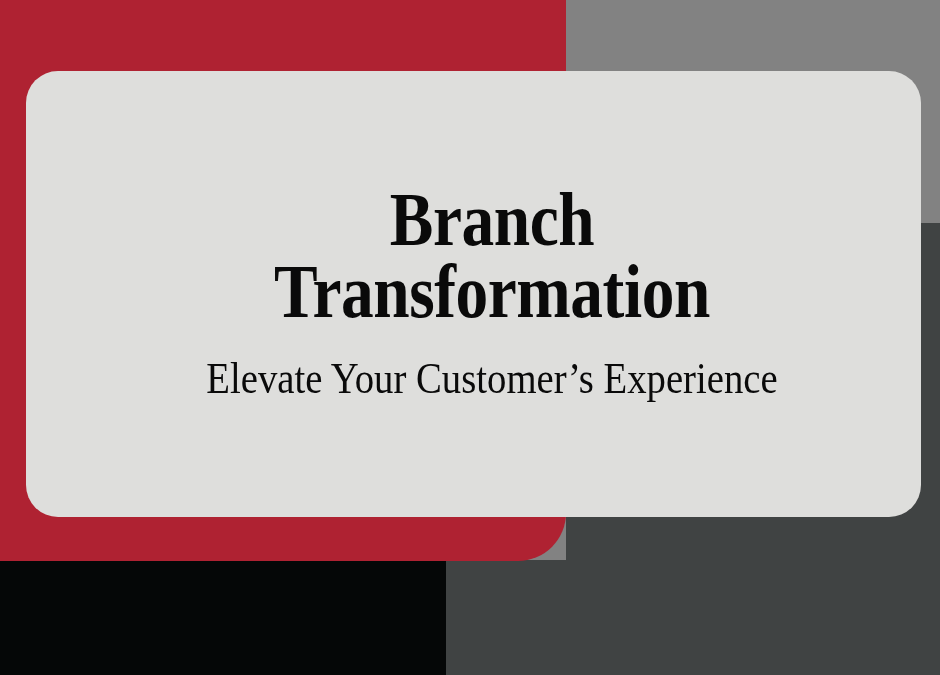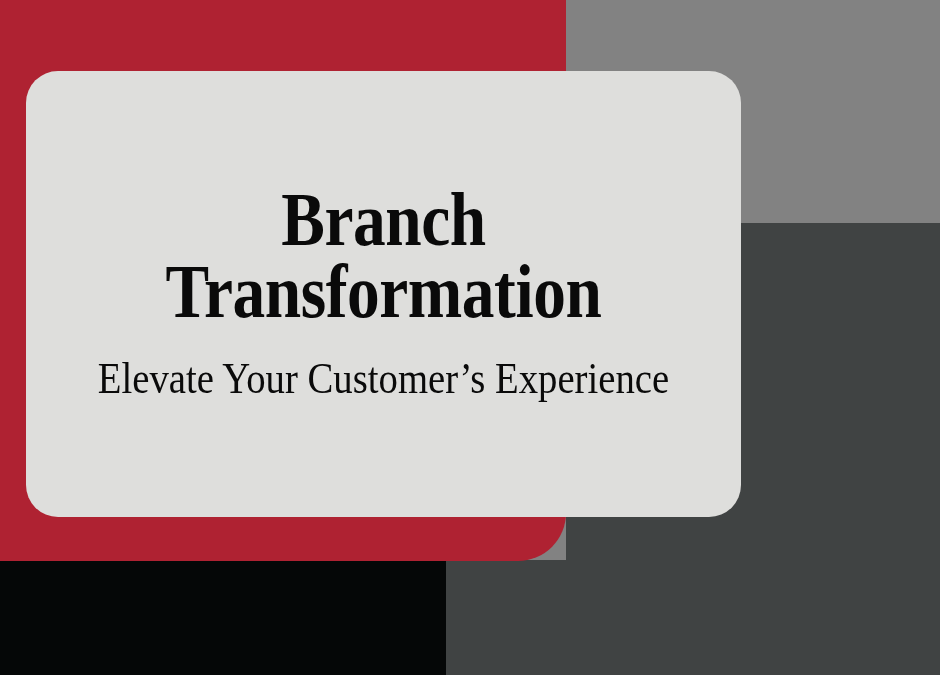--- a/index.html
+++ b/index.html
@@ -46,28 +46,29 @@
     left: 0; top: 561px;
     width: 446px; height: 114px;
     background: #050707;
   }
 
   
   #content-card {
     position: absolute;
     left: 26px;
     top: 71px;
-    width: 715px;
+    width: 858px;
     height: 446px;
     background: #DEDEDC;
     border-radius: 32px;
     display: flex;
     flex-direction: column;
     align-items: center;
     justify-content: center;
+    padding-left: 37px;
   }
 
   #title-block {
     width: 100%;
     text-align: center;
     color: #0A0A0A;
   }
   .title-line {
     display: block;
     font-family: "Liberation Serif", "DejaVu Serif", serif;

